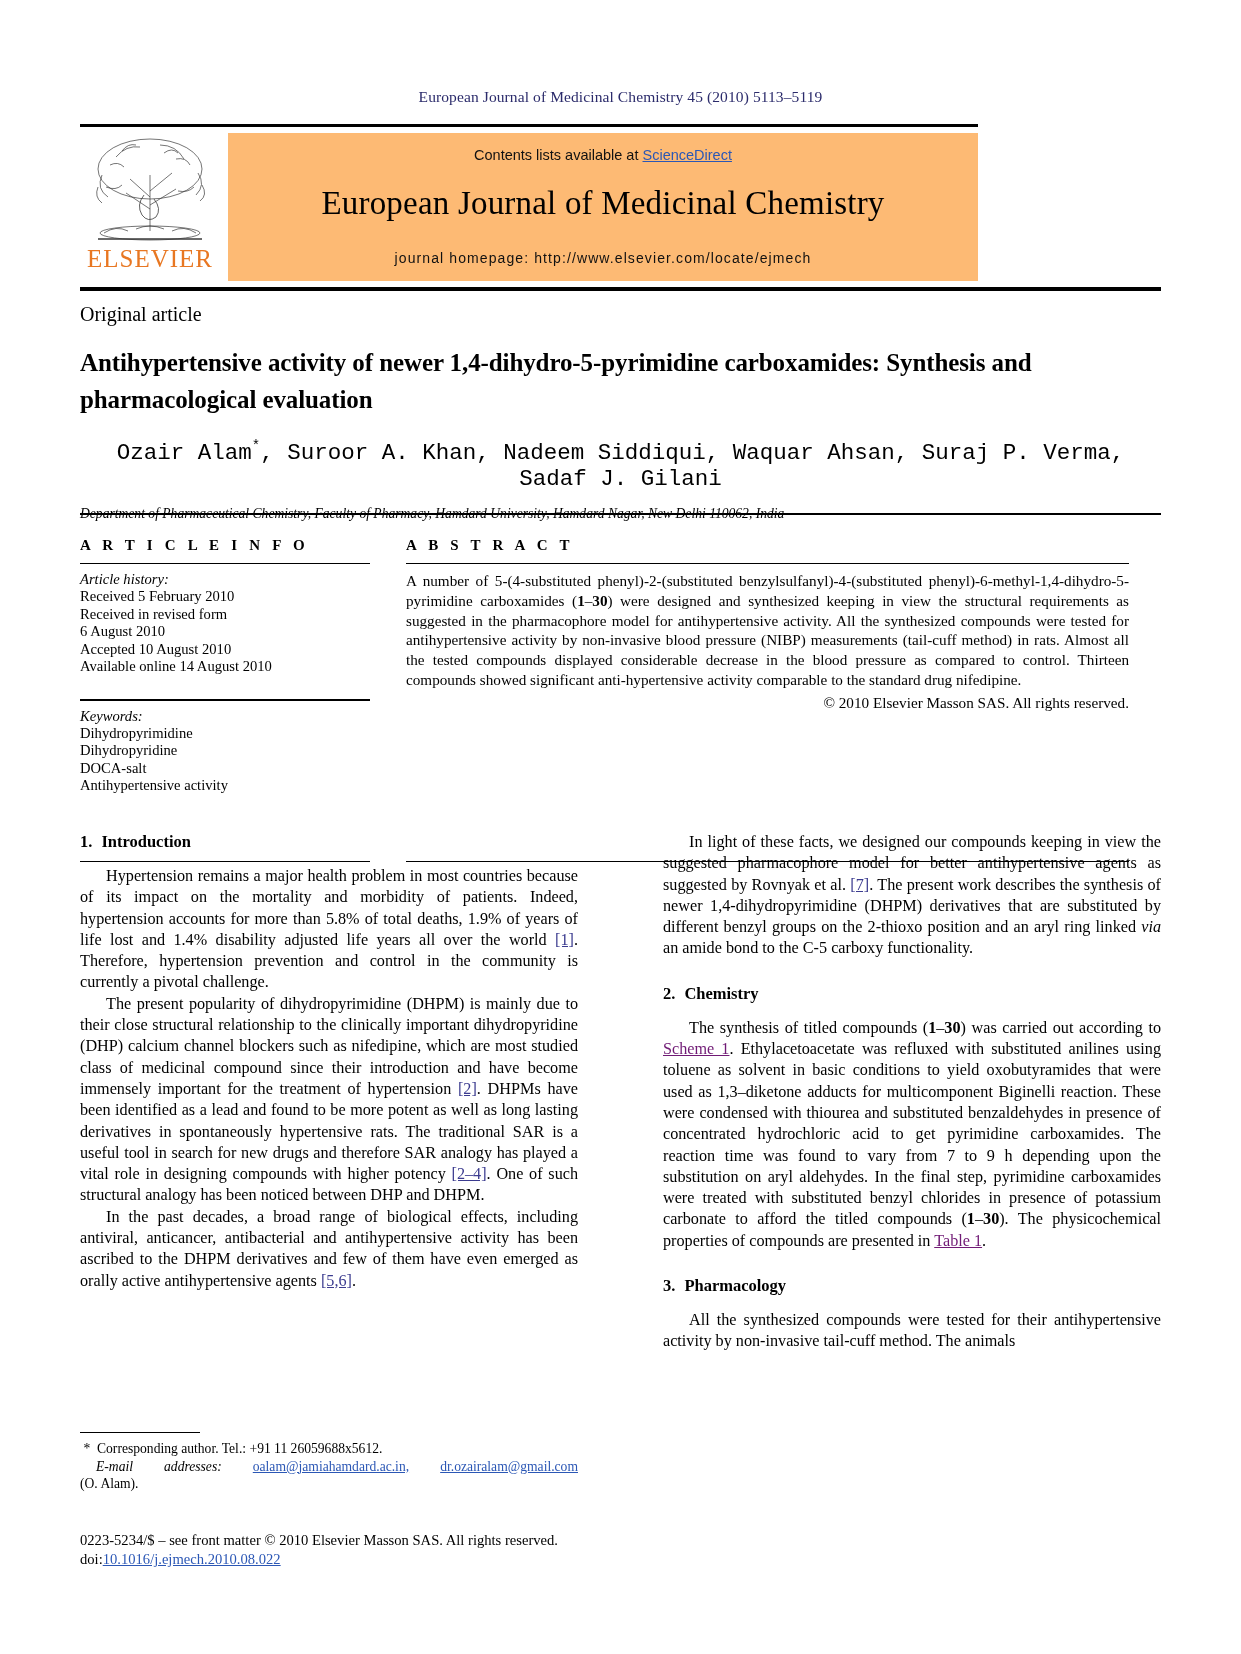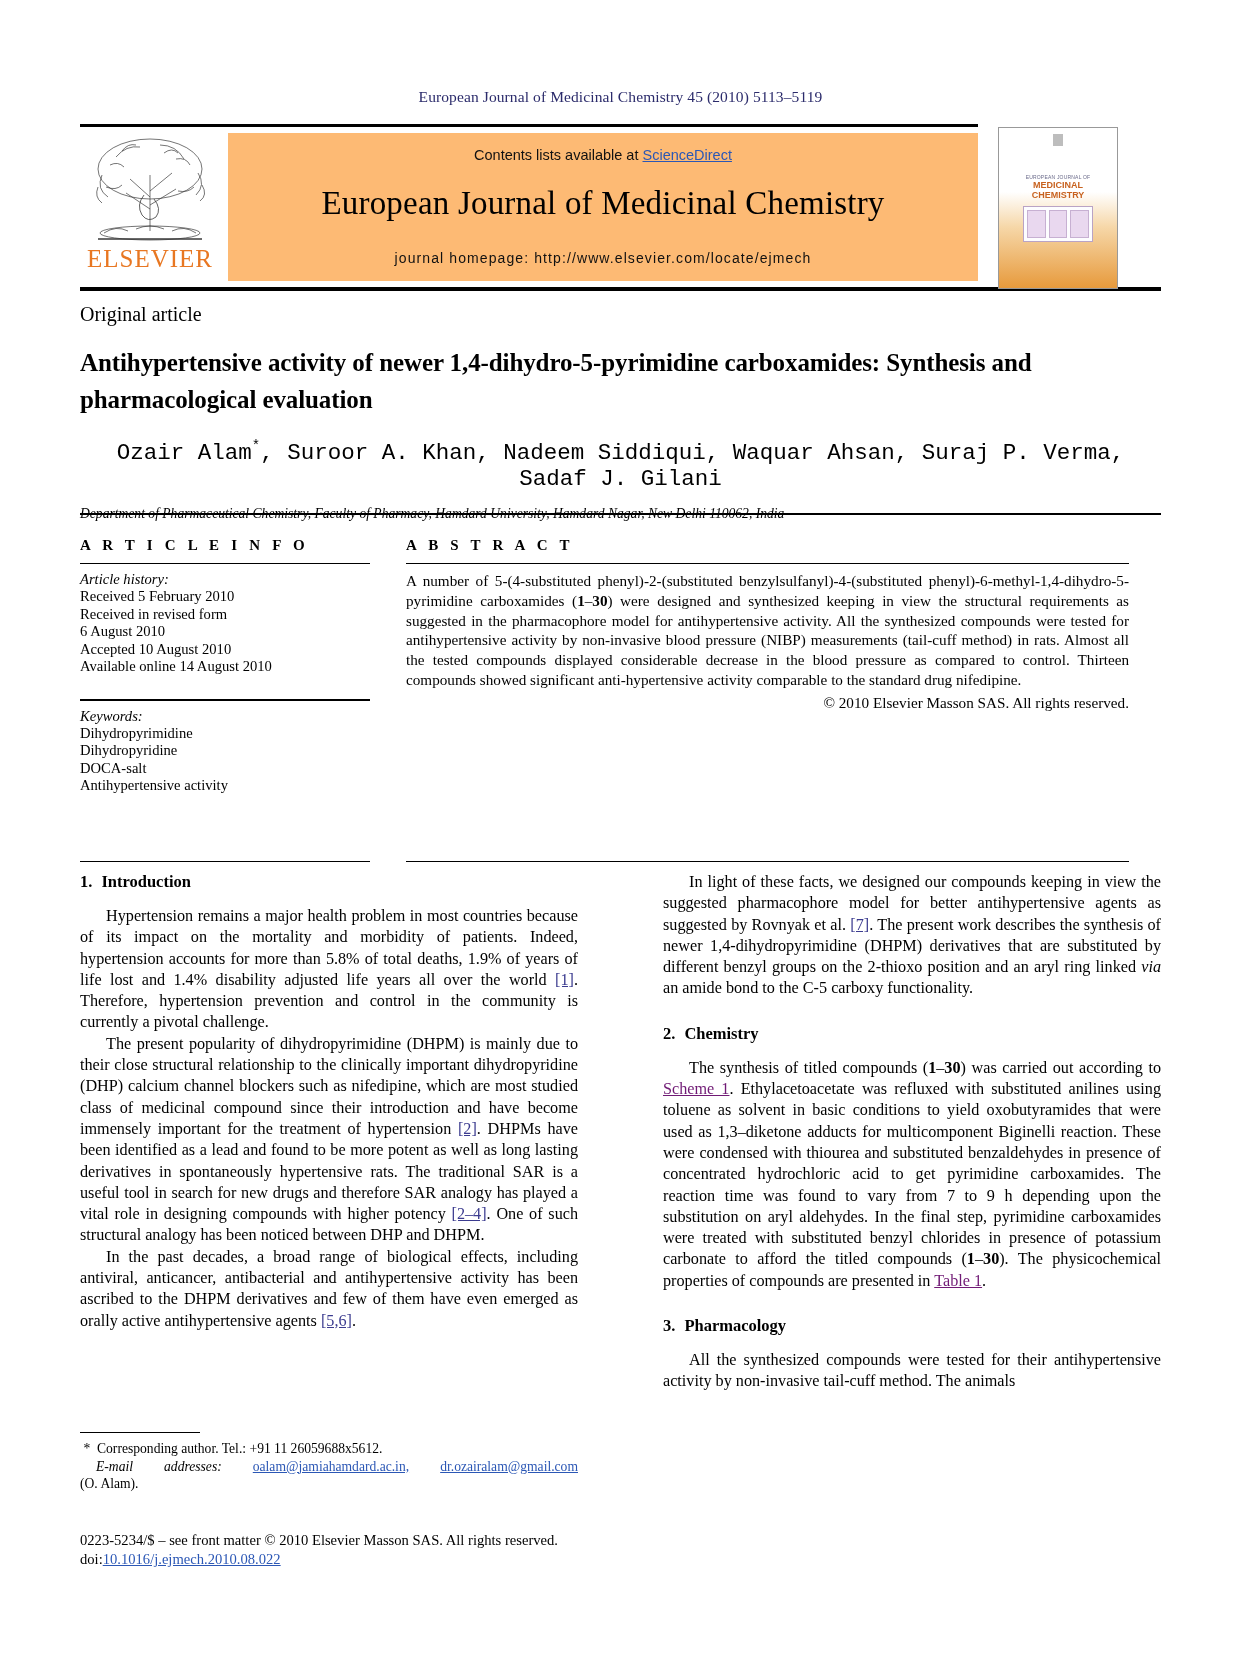--- a/index.html
+++ b/index.html
@@ -215,21 +215,21 @@
     left: 0;
   }
 
   
   .body-cols {
     position: absolute;
     left: 80px; top: 832px;
     width: 1081px;
     display: flex;
   }
-  .bcol { width: 498px; margin-top: 40px; }
+  .bcol { width: 498px; }
   .bcol.left { margin-right: 85px; }
   .h2 {
     font-size: 16.5px;
     font-weight: bold;
     font-family: "Liberation Serif", serif;
     margin: 0 0 14px 0;
   }
   .h2 .num { margin-right: 9px; }
   .para {
     font-size: 16.2px;
@@ -303,31 +303,20 @@
       </div>
 
       <div class="masthead-center">
         <div class="contents-line">
           <span>Contents lists available at </span><a class="sciencedirect" href="#">ScienceDirect</a>
         </div>
         <div class="journal-name">European Journal of Medicinal Chemistry</div>
         <div class="journal-homepage">journal homepage: http://www.elsevier.com/locate/ejmech</div>
       </div>
 
-      <div class="cover-thumb">
-        <div class="cover-topicon"></div>
-        <div class="cover-ej">EUROPEAN JOURNAL OF</div>
-        <div class="cover-med">MEDICINAL</div>
-        <div class="cover-med">CHEMISTRY</div>
-        <div class="cover-box">
-          <div class="cover-bar"></div>
-          <div class="cover-bar"></div>
-          <div class="cover-bar"></div>
-        </div>
-      </div>
 
     </div>
     <div class="rule-thick-bottom"></div>
   </div>
 
   <div class="title-block">
     <div class="original-article">Original article</div>
     <h1 class="article-title">Antihypertensive activity of newer 1,4-dihydro-5-pyrimidine carboxamides: Synthesis and pharmacological evaluation</h1>
     <div class="authors"><span>Ozair Alam</span><sup>*</sup><span>, Suroor A. Khan, Nadeem Siddiqui, Waquar Ahsan, Suraj P. Verma, Sadaf J. Gilani</span></div>
     <div class="affiliation">Department of Pharmaceutical Chemistry, Faculty of Pharmacy, Hamdard University, Hamdard Nagar, New Delhi 110062, India</div>

